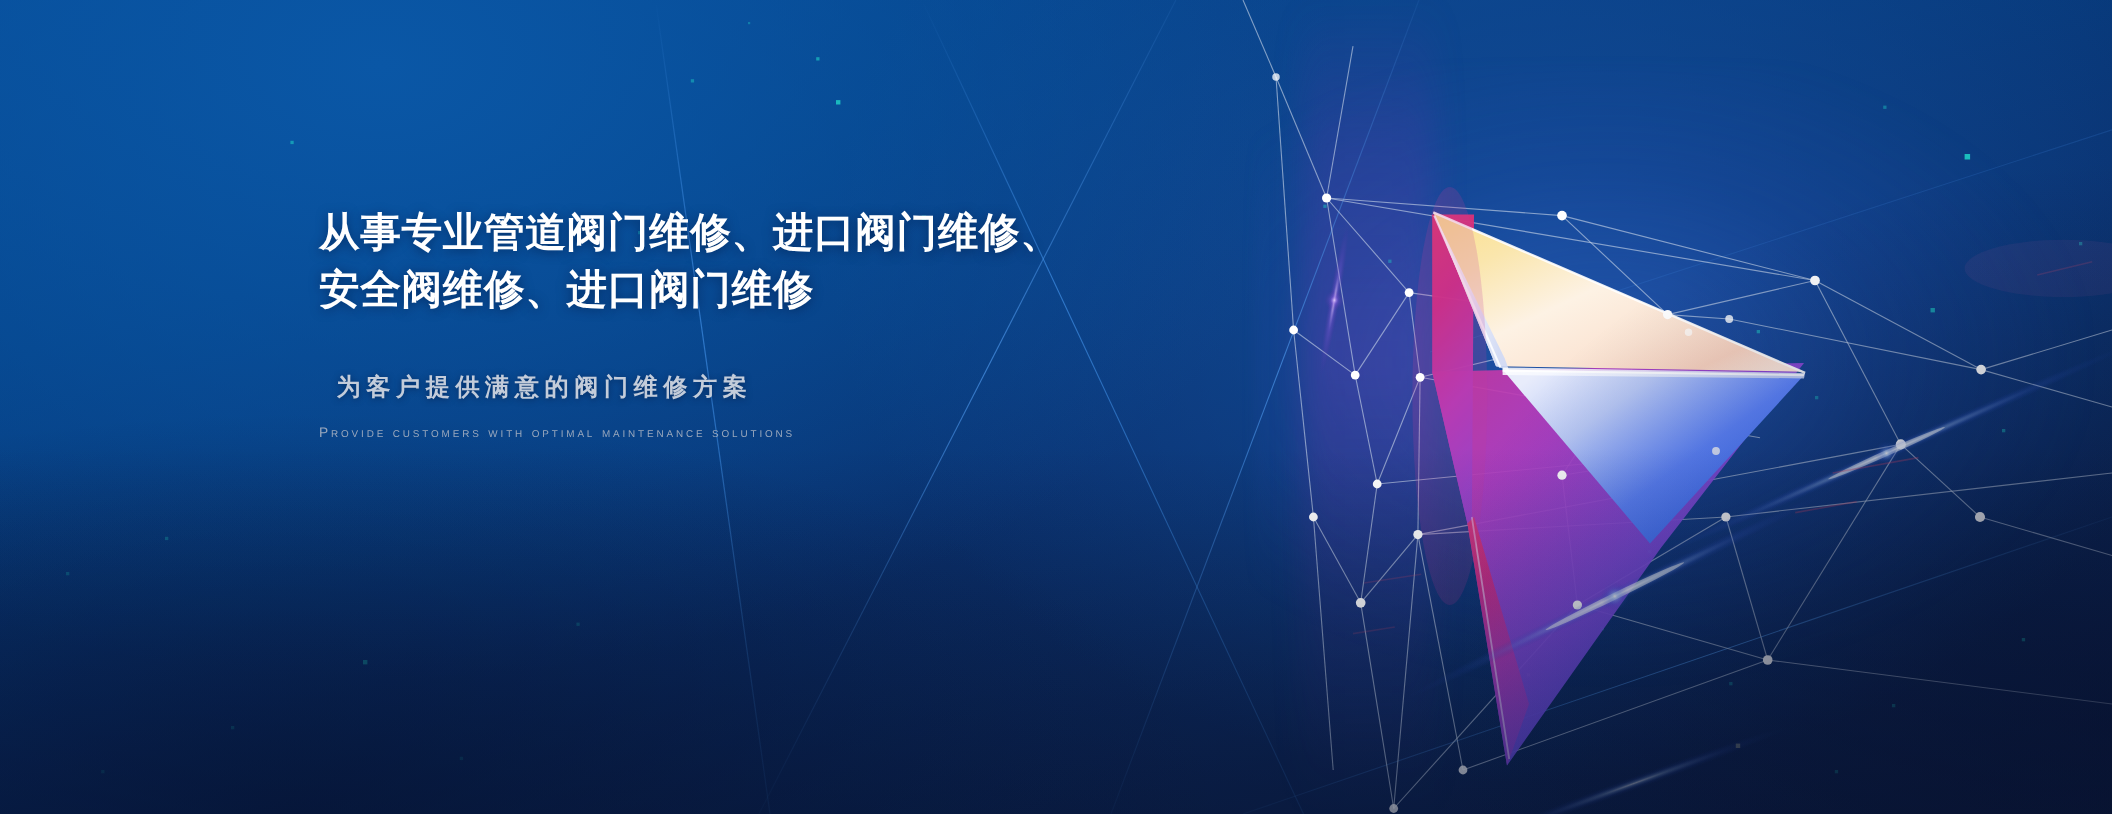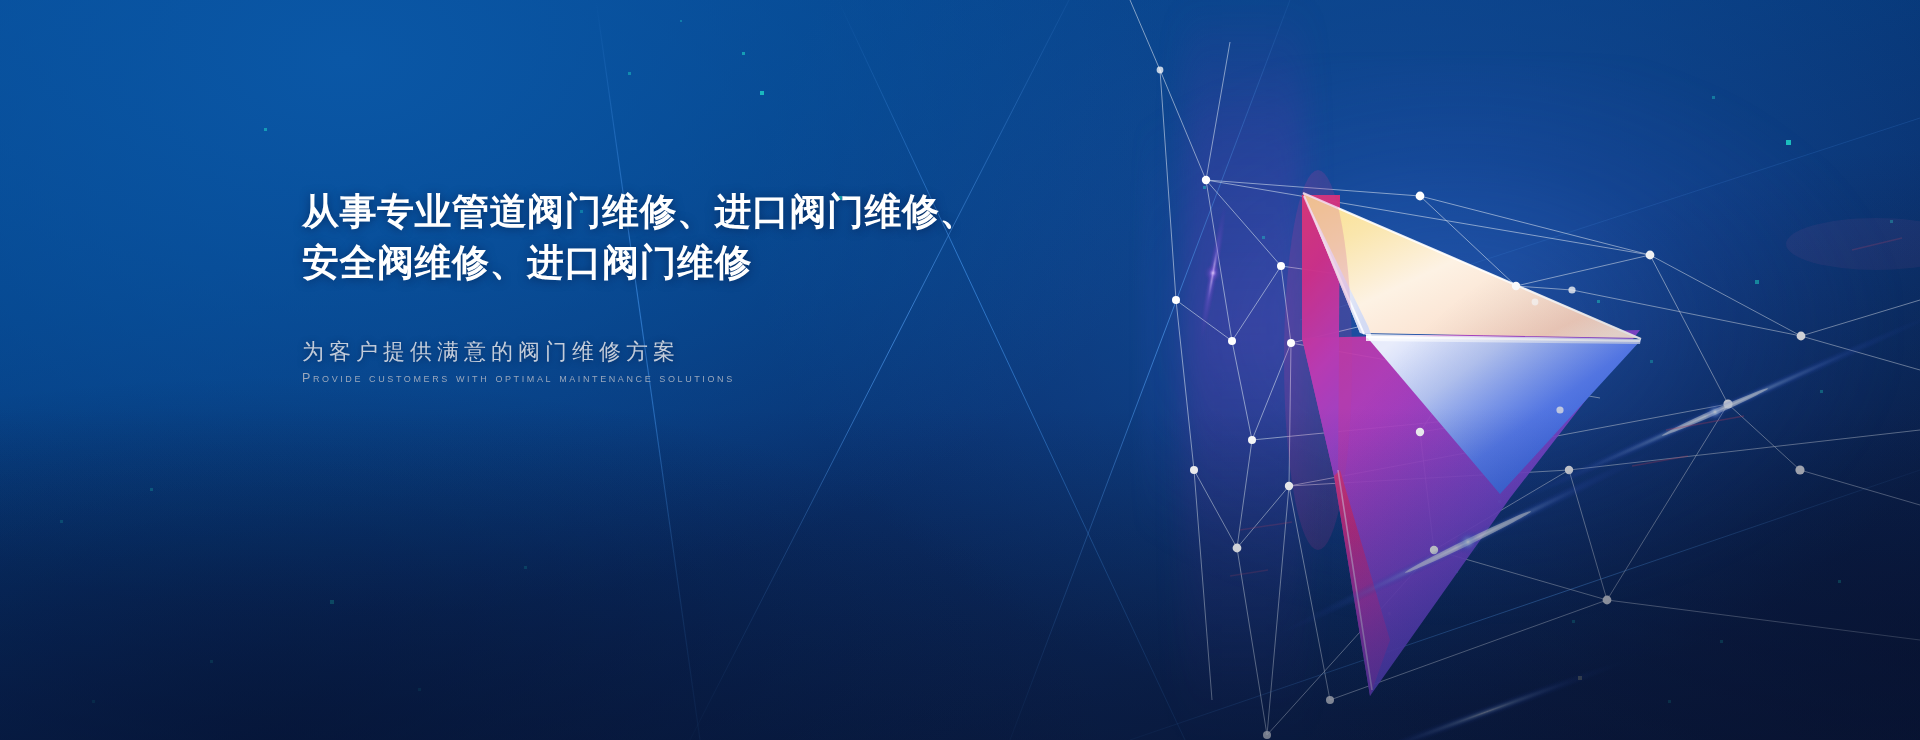--- a/index.html
+++ b/index.html
@@ -49,45 +49,46 @@
     left:1140px; top:60px; width:760px; height:560px;
     background:radial-gradient(ellipse at 42% 48%, rgba(70,110,220,.34) 0%, rgba(50,80,190,.14) 42%, rgba(30,50,140,0) 72%);
     filter:blur(6px);
   }
 
   svg.vec { position:absolute; inset:0; width:1920px; height:740px; pointer-events:none; }
 
   
   #copy {
     position:absolute;
-    left:302px; top:186px;
+    left:290px; top:186px;
     width:740px;
   }
   .headline {
     color:#ffffff;
     font-size:37px;
     font-weight:700;
     line-height:51px;
     letter-spacing:.5px;
     white-space:nowrap;
     text-shadow:0 1px 10px rgba(0,20,60,.55);
   }
   #divider-gap { height:50px; }
 
   .sub-cn {
     color:#c3ccda;
     font-size:22px;
-    font-weight:400;
+    font-weight:700;
     letter-spacing:5px;
     line-height:28px;
     white-space:nowrap;
     text-shadow:0 1px 6px rgba(0,16,50,.5);
+    margin-left:16px;
   }
   .sub-en {
-    margin-top:5px;
+    margin-top:20px;
     color:#9aa8bd;
     font-size:12.5px;
     font-weight:400;
     font-variant:small-caps;
     letter-spacing:2.6px;
     line-height:15px;
     white-space:nowrap;
   }
 </style>
 </head>

